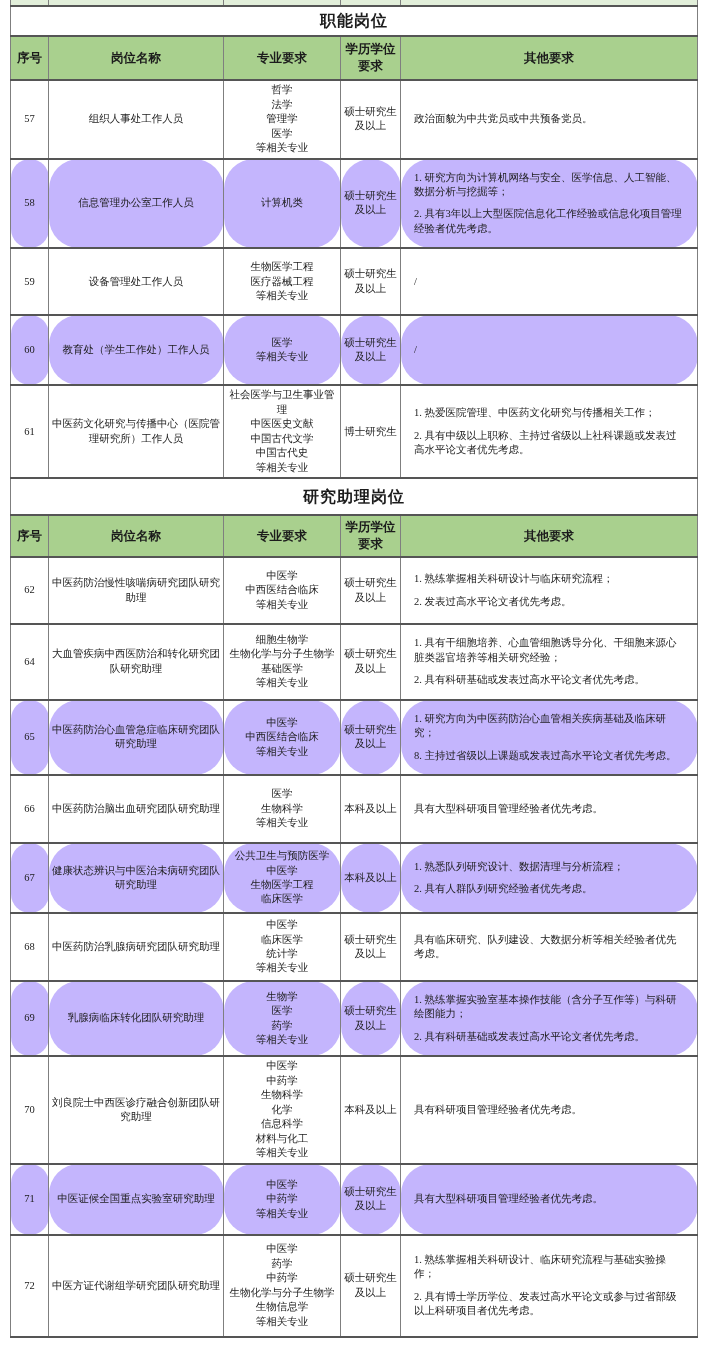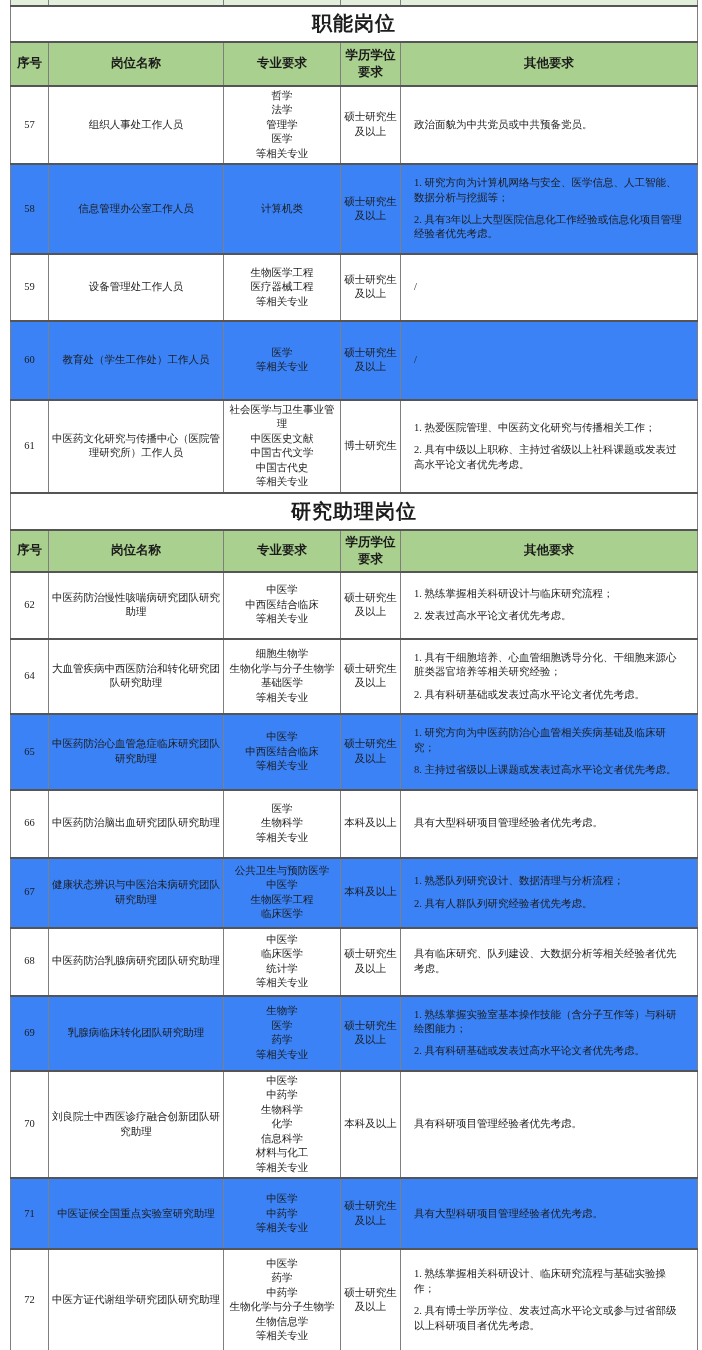--- a/index.html
+++ b/index.html
@@ -6,24 +6,24 @@
   body{width:702px;height:1350px;overflow:hidden;
        font-family:"Liberation Serif","DejaVu Serif",serif;color:#1c1c1c;}
   .page{width:702px;}
   table{border-collapse:collapse;table-layout:fixed;width:687px;margin-left:10px;}
   td{border-left:1px solid #7f7f7f;border-right:1px solid #7f7f7f;
      border-top:2px solid #555555;border-bottom:2px solid #555555;
      font-size:10.5px;line-height:1.38;vertical-align:middle;
      padding:2px 2px;word-break:break-all;}
   tr.partial td{border-top:none;background:#e2efda;padding:0;}
   tr.sec-title td{background:#ffffff;text-align:center;font-weight:bold;
-     font-size:20px;letter-spacing:1px;padding:3px 0;}
+     font-size:16px;letter-spacing:1px;padding:3px 0;}
   tr.head td{background:#a9d08e;font-weight:bold;font-size:12.5px;
      text-align:center;line-height:1.35;padding:3px 2px;}
-  tr.shaded td{background:#3b82f6;}
+  tr.shaded td{background:#c4b5fd;border-radius:30px;}
   tr.plain td{background:#ffffff;}
   .c-no{text-align:center;}
   .c-name{text-align:center;padding:2px 3px;}
   .c-major{text-align:center;}
   .c-degree{text-align:center;}
   .c-other{text-align:left;padding:3px 5px;}
   .c-other .item{margin:8px;}
   .major-line{display:block;}
 </style>
 </head>
@@ -89,21 +89,21 @@
           <td class="c-major">
             <span class="major-line">生物医学工程</span>
             <span class="major-line">医疗器械工程</span>
             <span class="major-line">等相关专业</span>
           </td>
           <td class="c-degree">硕士研究生及以上</td>
           <td class="c-other">
             <div class="item">/</div>
           </td>
         </tr>
-        <tr class="shaded" style="height: 79px;">
+        <tr class="shaded" style="height: 70px;">
           <td class="c-no">60</td>
           <td class="c-name">教育处（学生工作处）工作人员</td>
           <td class="c-major">
             <span class="major-line">医学</span>
             <span class="major-line">等相关专业</span>
           </td>
           <td class="c-degree">硕士研究生及以上</td>
           <td class="c-other">
             <div class="item">/</div>
           </td>

